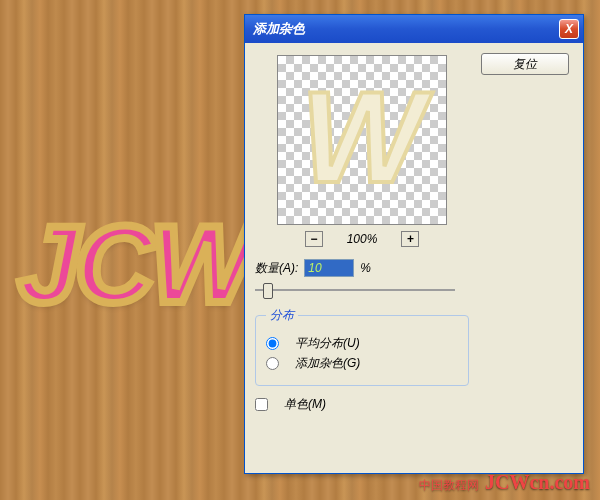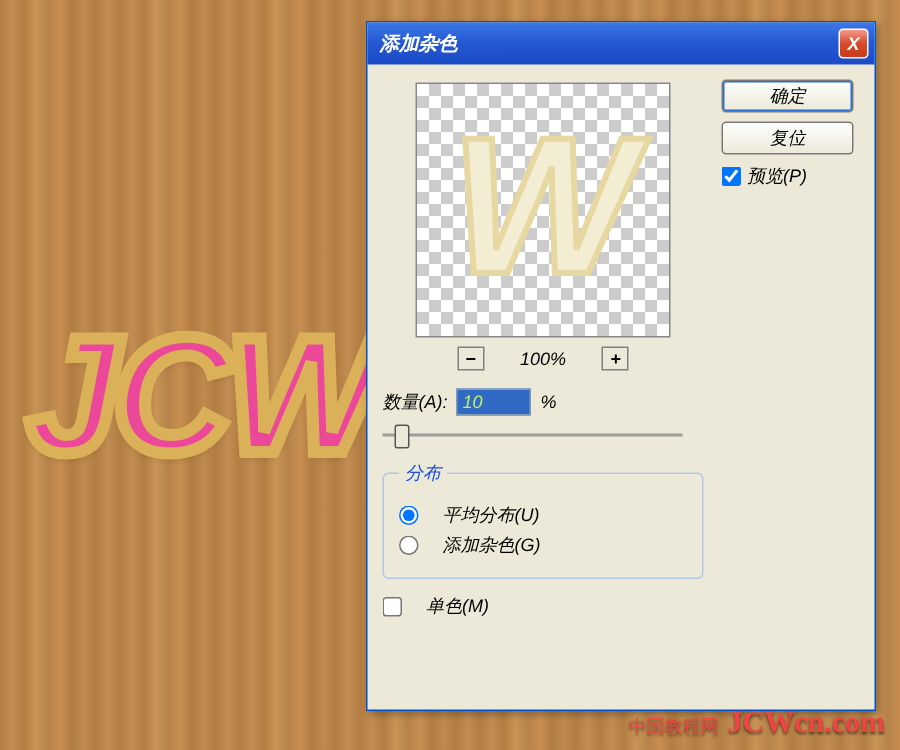--- a/index.html
+++ b/index.html
@@ -222,26 +222,21 @@
           <input type="radio" name="dist" id="dist-g" style="">
           <label for="dist-g">添加杂色(G)</label>
         </div>
       </fieldset>
       <div class="check-row">
         <input type="checkbox" id="mono" style="">
         <label for="mono">单色(M)</label>
       </div>
     </div>
     <div class="right-col">
-      <div class="btn default">确定</div>
       <div class="btn">复位</div>
-      <div class="preview-check">
-        <input type="checkbox" id="pv" checked="" style="">
-        <label for="pv">预览(P)</label>
-      </div>
     </div>
   </div>
 </div>
 
 <div class="watermark">
   <span class="small">中国教程网</span>
   <span class="jc">JCWcn.com</span>
 </div>
 
 </body></html>

